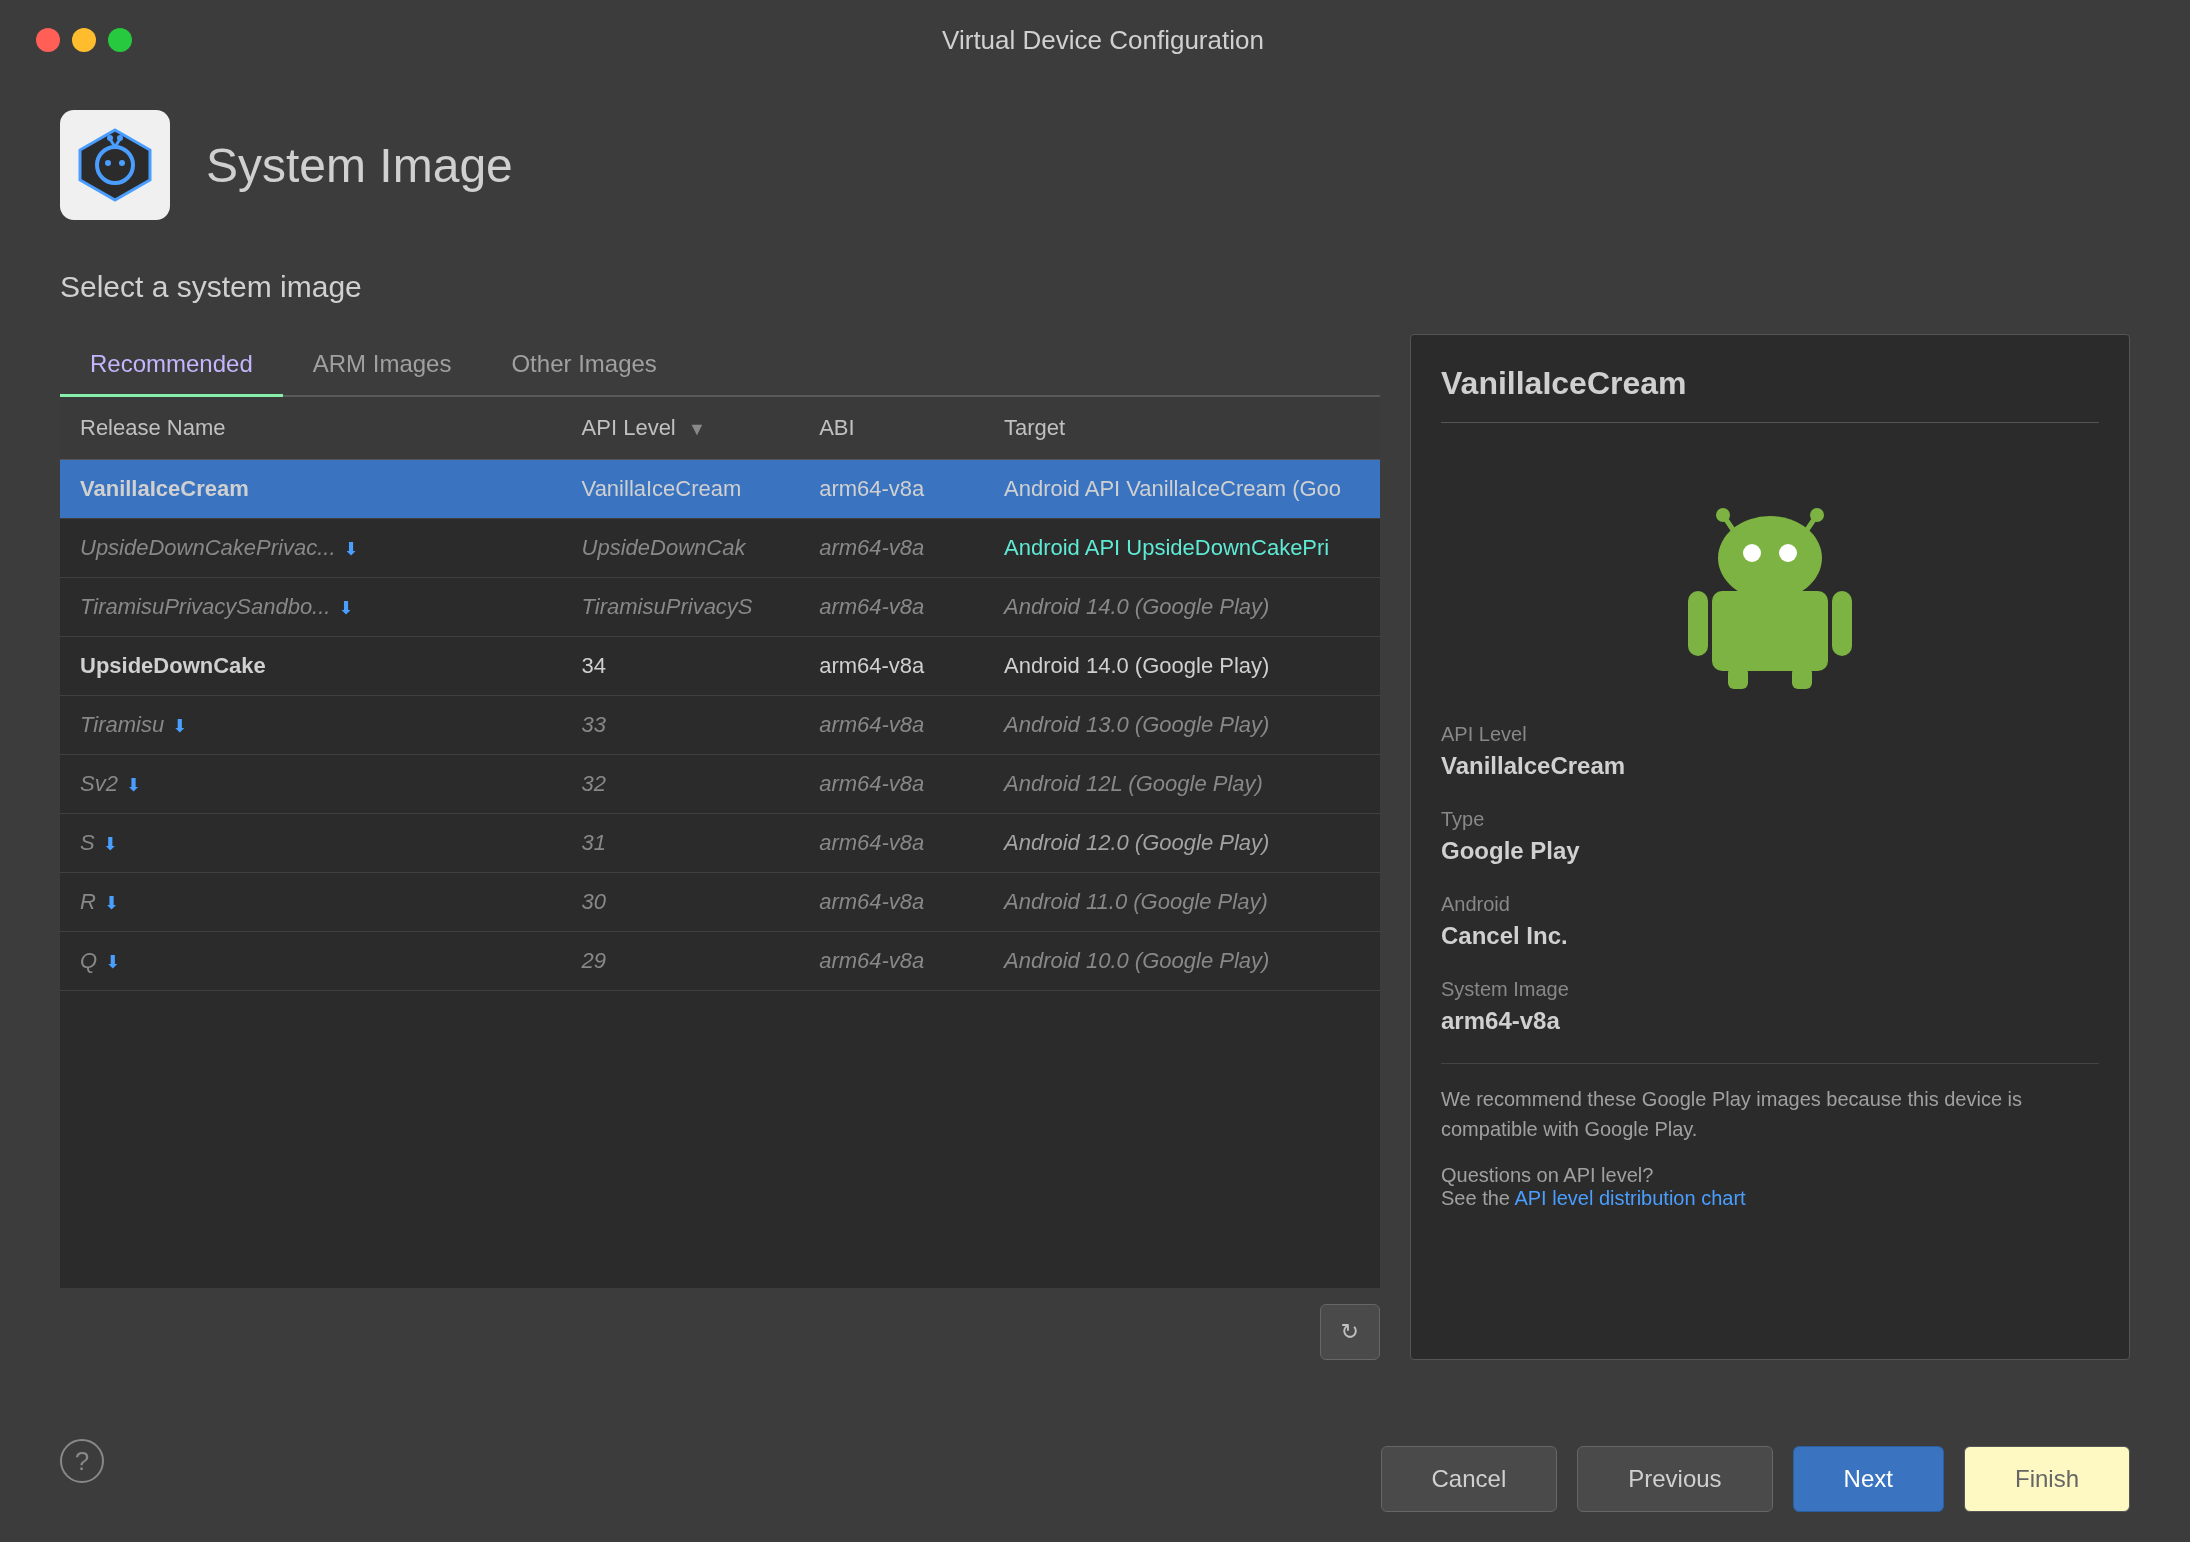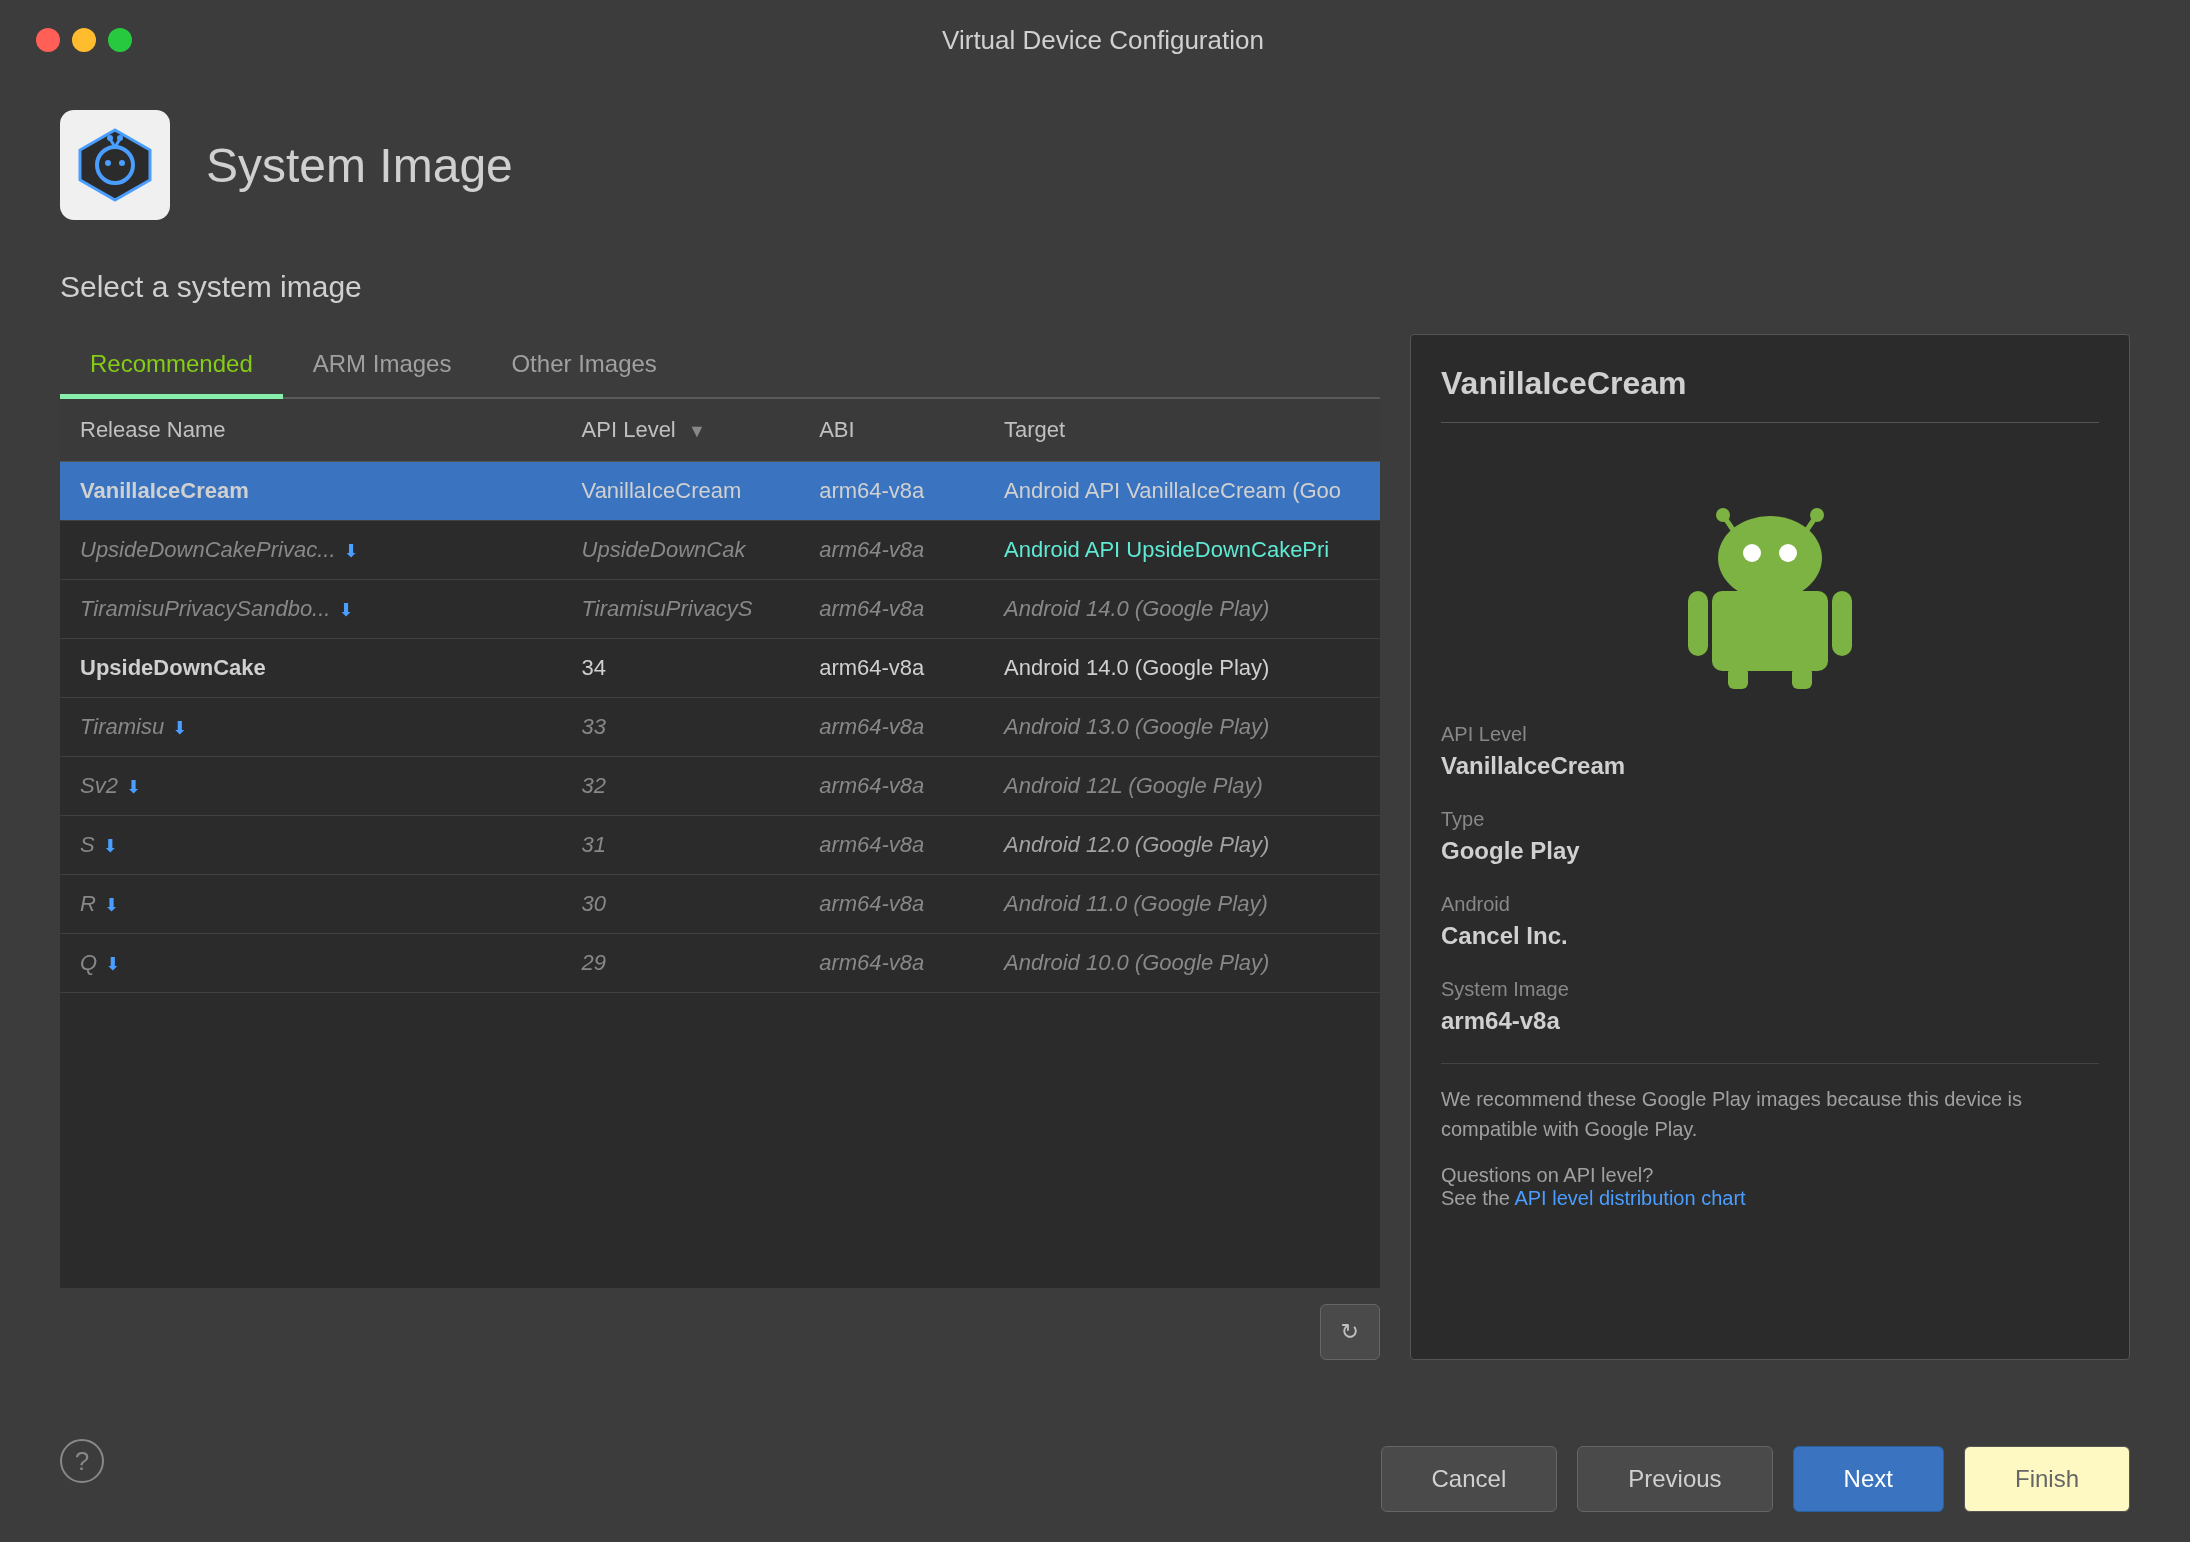--- a/index.html
+++ b/index.html
@@ -109,22 +109,22 @@
     }
     .tab {
       padding: 16px 30px;
       color: #a0a0a0;
       font-size: 24px;
       cursor: pointer;
       border-bottom: 3px solid transparent;
       margin-bottom: -2px;
     }
     .tab.active {
-      color: #84cc16;
-      border-bottom: 5px solid #86efac;
+      color: #c4b5fd;
+      border-bottom: 3px solid #86efac;
     }
 
     
     .table-container {
       background: #2b2b2b;
       flex: 1;
       overflow: auto;
     }
     table {
       width: 100%;

